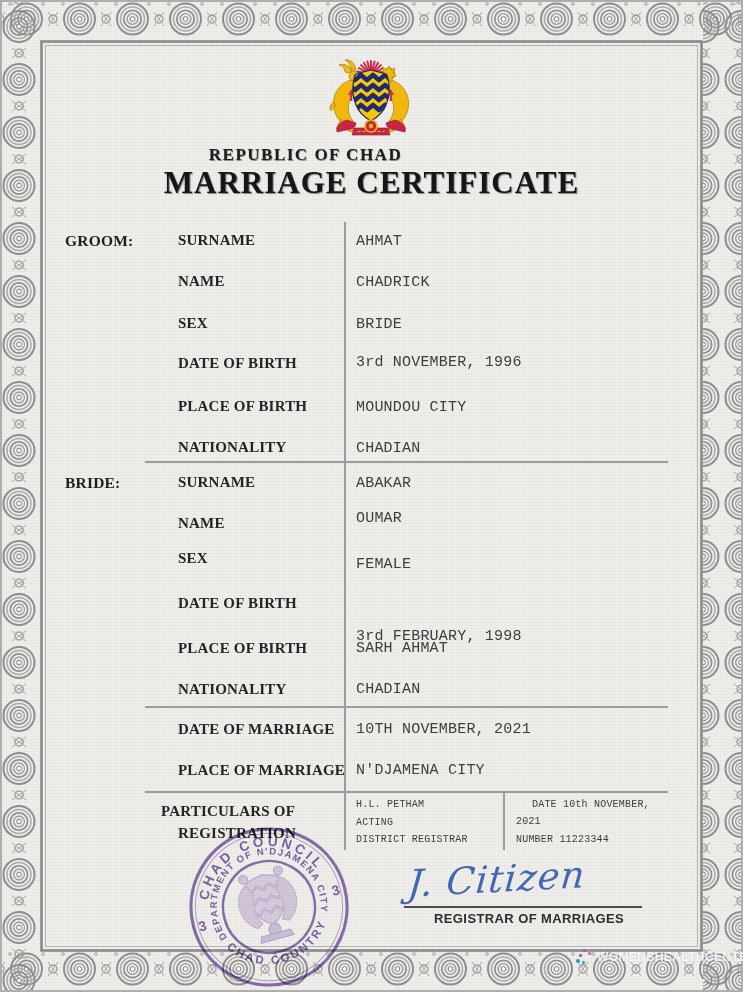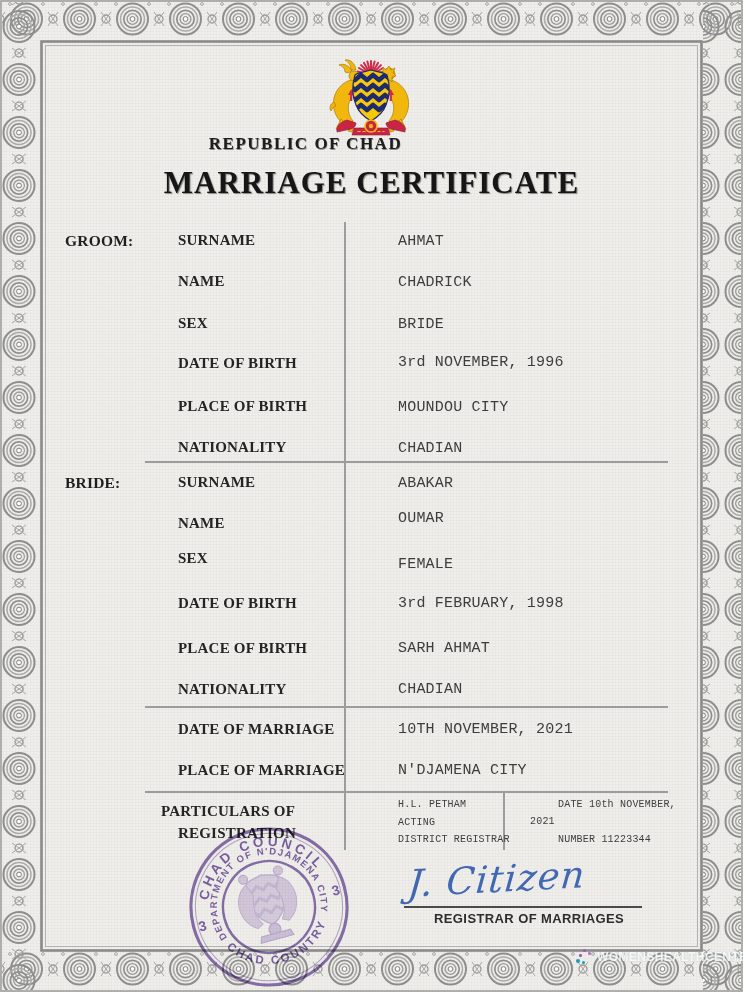--- a/index.html
+++ b/index.html
@@ -10,33 +10,33 @@
     background-image:
       repeating-linear-gradient(0deg, rgba(0,0,0,.025) 0 1px, transparent 1px 3px),
       repeating-linear-gradient(90deg, rgba(0,0,0,.02) 0 1px, transparent 1px 3px),
       repeating-linear-gradient(90deg, rgba(255,255,255,.06) 0 2px, transparent 2px 7px);
   }
   .abs{position:absolute;}
   
   #border-svg{left:0;top:0;z-index:1;}
   
   .country-title{
-    left:0;top:134px;width:611px;text-align:center;
+    left:0;top:145px;width:611px;text-align:center;
     font-weight:bold;font-size:17px;letter-spacing:1.5px;color:#1d1d1d;
     text-shadow:.7px .8px .6px rgba(60,60,60,.55);z-index:3;
   }
   .cert-title{
     left:0;top:165px;width:743px;text-align:center;
     font-weight:bold;font-size:31px;letter-spacing:1px;color:#161616;
     text-shadow:1px 1.3px 1px rgba(70,70,70,.6);z-index:3;
   }
   
   .seclbl{font-weight:bold;font-size:15.5px;color:#1f1f1f;letter-spacing:.2px;z-index:3;}
   .lbl{font-weight:bold;font-size:15px;color:#242424;letter-spacing:.2px;z-index:3;}
-  .val{font-family:"Liberation Mono","DejaVu Sans Mono",monospace;font-size:15px;color:#3d3d3d;letter-spacing:.2px;z-index:3;margin-left:42px;}
+  .val{font-family:"Liberation Mono","DejaVu Sans Mono",monospace;font-size:15px;color:#3d3d3d;letter-spacing:.2px;z-index:3;}
   .val-sm{font-size:10px;line-height:17.5px;}
   .line{background:#9c9c9c;z-index:2;}
   
   #stamp-svg{left:184px;top:822px;z-index:6;mix-blend-mode:multiply;opacity:.95;}
   
   .signature-name{
     left:408px;top:856px;width:250px;z-index:4;
     font-family:"DejaVu Serif",serif;font-style:italic;font-size:37px;color:#4268b4;
     transform:rotate(-3deg) skewX(-8deg);letter-spacing:1px;
   }
@@ -176,38 +176,38 @@
 <div class="abs val" style="left:356px;top:440px">CHADIAN</div>
 
 <div class="abs seclbl" style="left:65px;top:474px">BRIDE:</div>
 <div class="abs lbl" style="left:178px;top:474px">SURNAME</div>
 <div class="abs val" style="left:356px;top:475px">ABAKAR</div>
 <div class="abs lbl" style="left:178px;top:515px">NAME</div>
 <div class="abs val" style="left:356px;top:510px">OUMAR</div>
 <div class="abs lbl" style="left:178px;top:550px">SEX</div>
 <div class="abs val" style="left:356px;top:556px">FEMALE</div>
 <div class="abs lbl" style="left:178px;top:595px">DATE OF BIRTH</div>
-<div class="abs val" style="left:356px;top:595px">3rd FEBRUARY, 1998</div>
+<div class="abs val" style="left:356px;top:628px">3rd FEBRUARY, 1998</div>
 <div class="abs lbl" style="left:178px;top:640px">PLACE OF BIRTH</div>
 <div class="abs val" style="left:356px;top:640px">SARH AHMAT</div>
 <div class="abs lbl" style="left:178px;top:681px">NATIONALITY</div>
 <div class="abs val" style="left:356px;top:681px">CHADIAN</div>
 
 <div class="abs lbl" style="left:178px;top:721px">DATE OF MARRIAGE</div>
 <div class="abs val" style="left:356px;top:721px">10TH NOVEMBER, 2021</div>
 <div class="abs lbl" style="left:178px;top:762px">PLACE OF MARRIAGE</div>
 <div class="abs val" style="left:356px;top:762px">N'DJAMENA CITY</div>
 
 <div class="abs lbl" style="left:161px;top:803px">PARTICULARS OF</div>
 <div class="abs lbl" style="left:178px;top:825px">REGISTRATION</div>
 <div class="abs val val-sm" style="left:356px;top:796px">H.L. PETHAM</div>
 <div class="abs val val-sm" style="left:356px;top:814px">ACTING</div>
 <div class="abs val val-sm" style="left:356px;top:831px">DISTRICT REGISTRAR</div>
-<div class="abs val val-sm" style="left:516px;top:796px">DATE 10th NOVEMBER,</div>
-<div class="abs val val-sm" style="left:488px;top:813px">2021</div>
+<div class="abs val val-sm" style="left:532px;top:796px">DATE 10th NOVEMBER,</div>
+<div class="abs val val-sm" style="left:516px;top:813px">2021</div>
 <div class="abs val val-sm" style="left:516px;top:831px">NUMBER 11223344</div>
 
 <svg id="stamp-svg" class="abs" width="170" height="170" viewBox="0 0 170 170">
   <g transform="rotate(-15 85 85)" fill="none">
     <circle cx="85" cy="85" r="78" stroke="#7b5ca8" stroke-width="3.2" opacity=".9"></circle>
     <circle cx="85" cy="85" r="73.5" stroke="#7b5ca8" stroke-width="1" opacity=".55"></circle>
     <circle cx="85" cy="85" r="46" stroke="#7b5ca8" stroke-width="2.4" opacity=".9"></circle>
 
     <g opacity=".55">
       <path d="M85,52 C79,54 73,54 69,57 C66,67 66,78 70,87 C73,95 78,99 85,103 C92,99 97,95 100,87 C104,78 104,67 101,57 C97,54 91,54 85,52 Z" fill="#cbb8e2" stroke="#9d82c4" stroke-width="1.5"></path>

